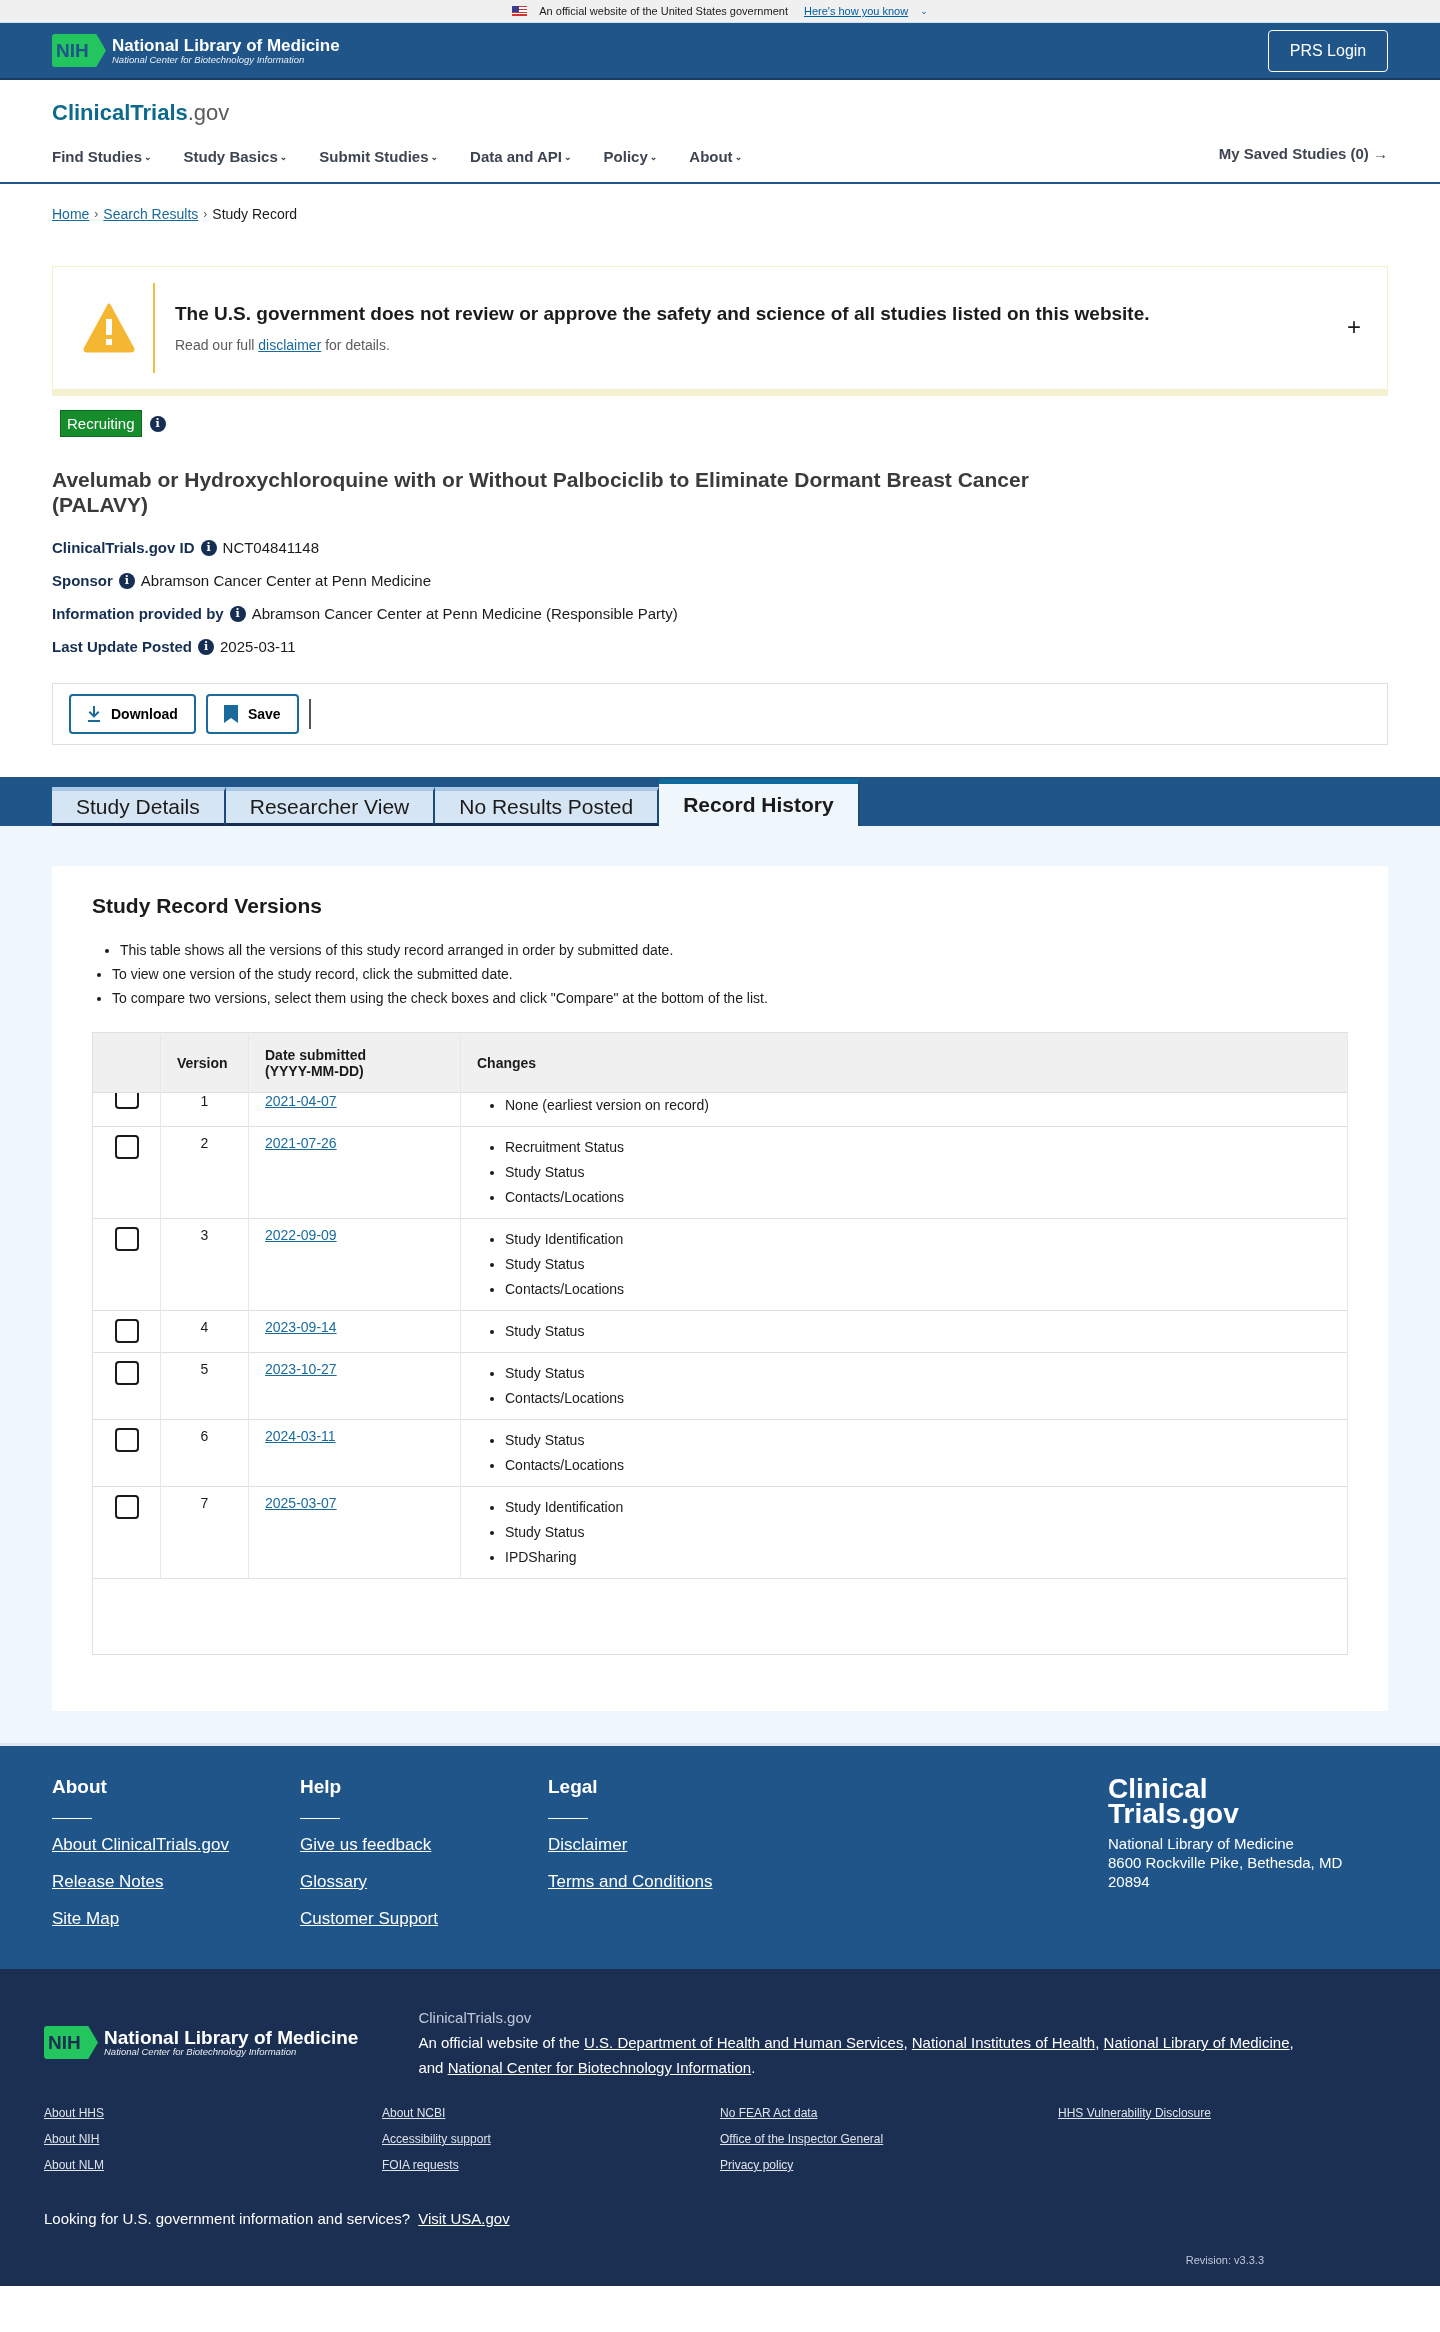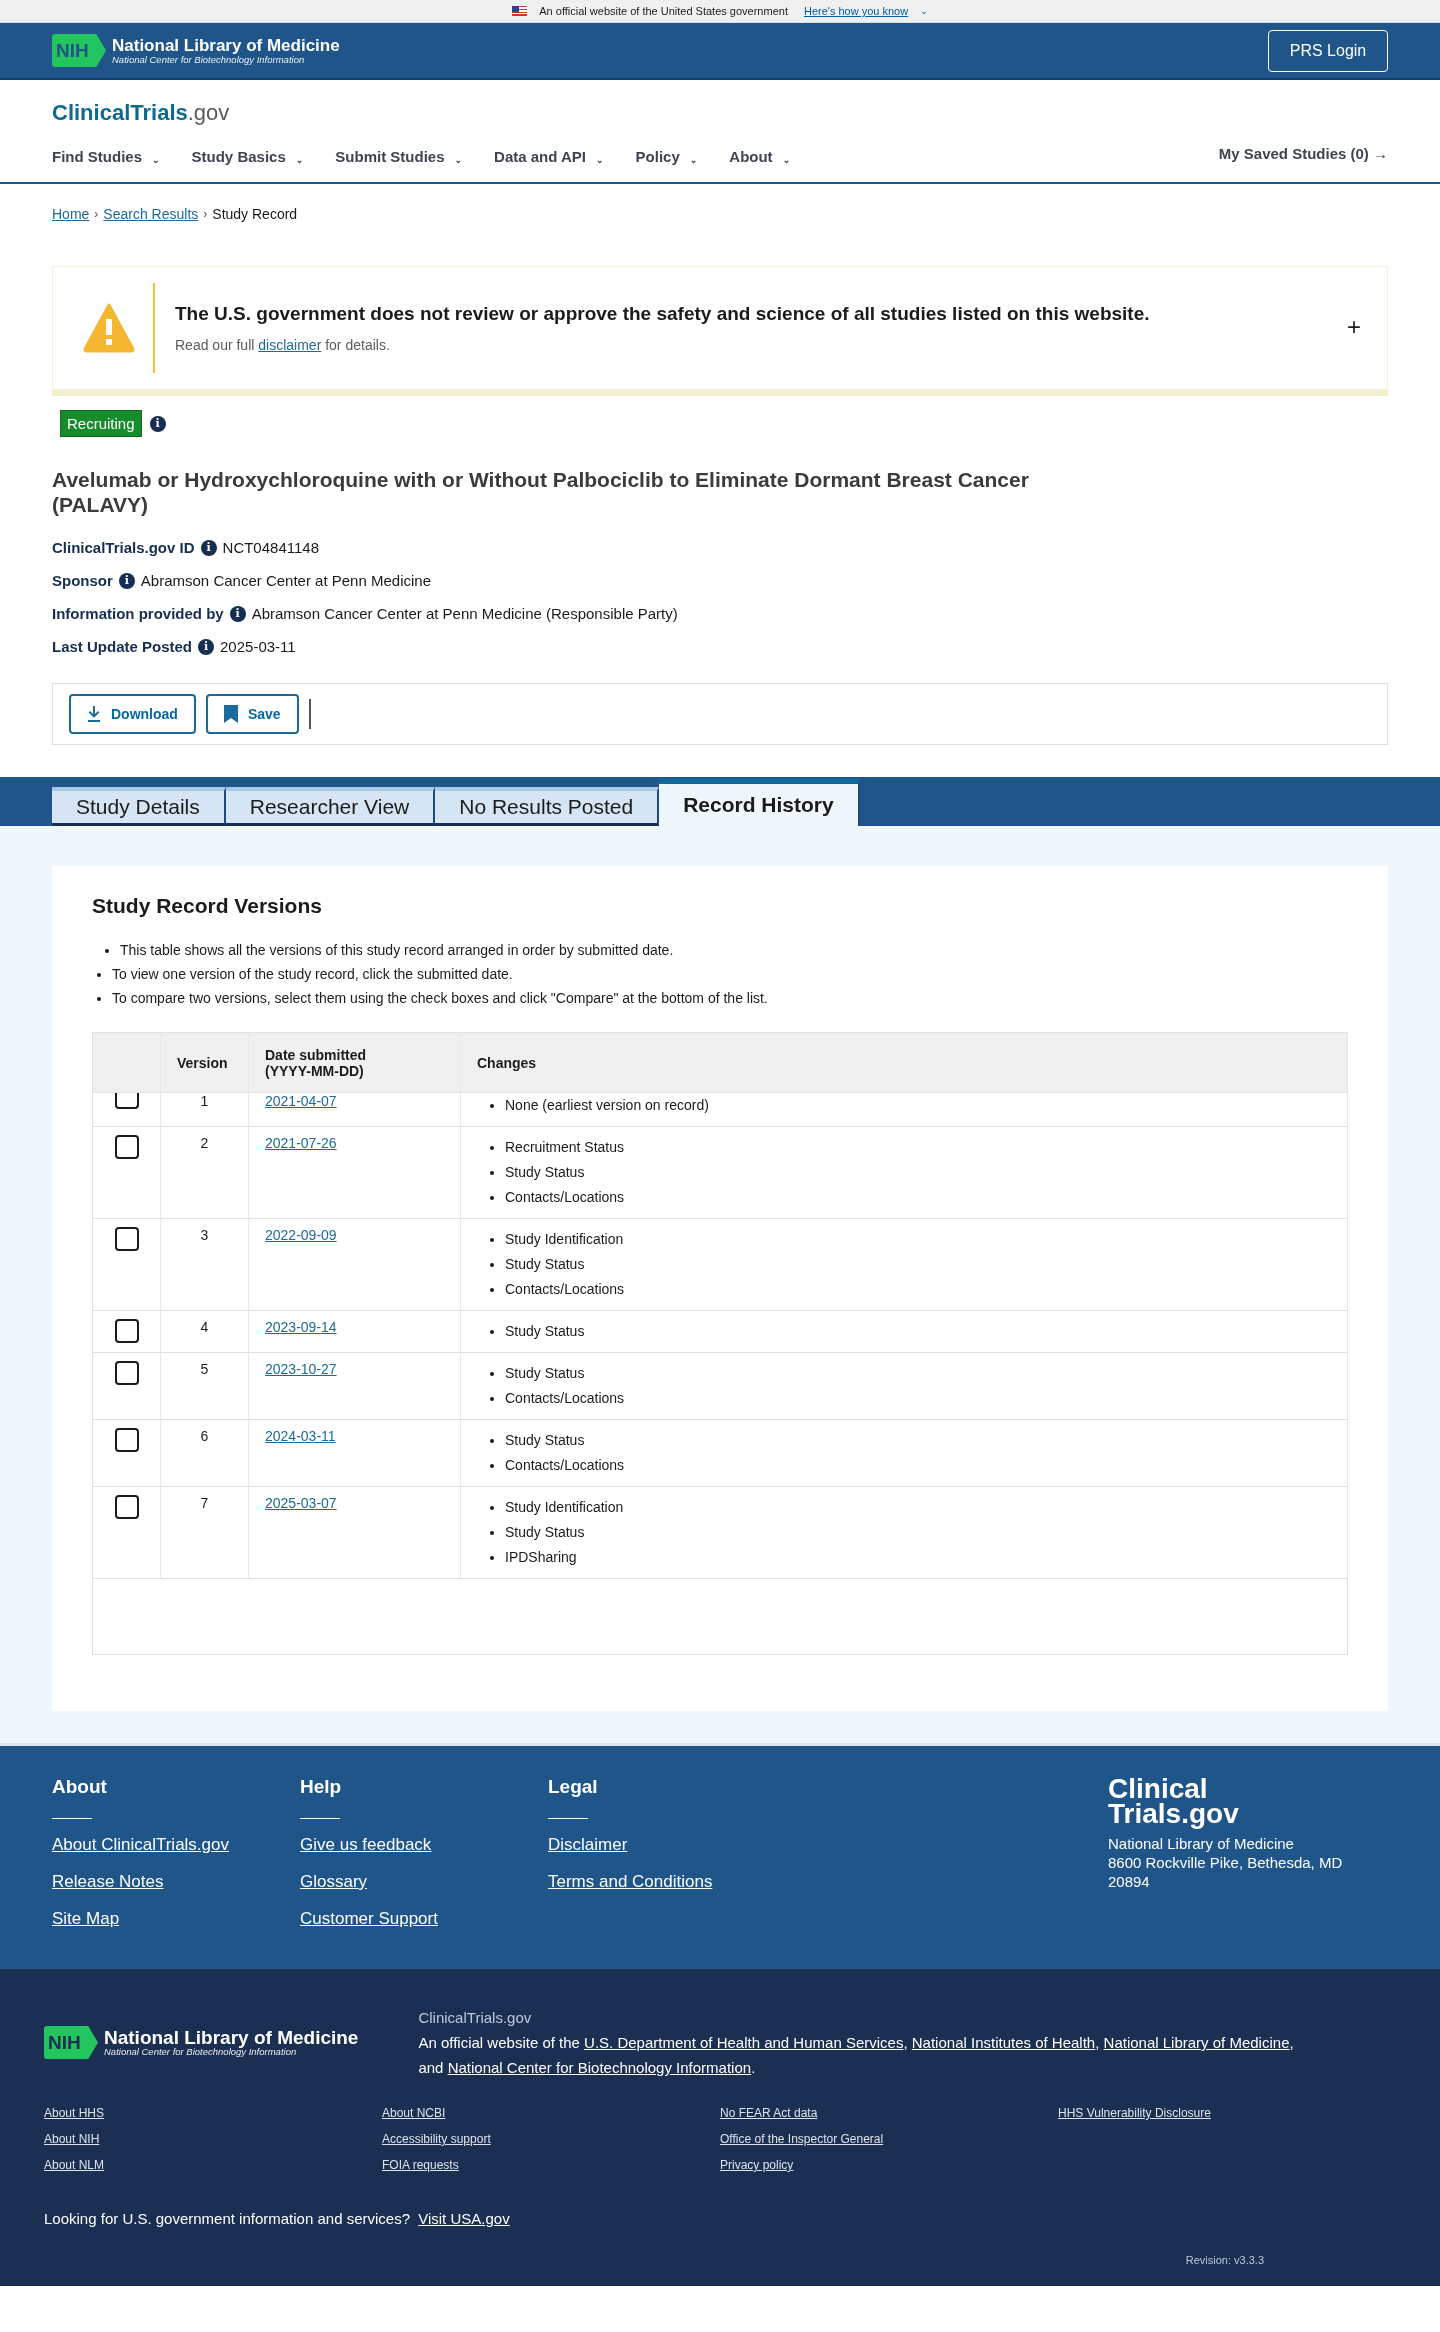--- a/index.html
+++ b/index.html
@@ -18,21 +18,21 @@
   .nih-box { background: #22c55e; color: #20558a; font-weight: bold; font-size: 19px; height: 33px; padding: 0 8px 0 4px; display: flex; align-items: center; border-radius: 3px; clip-path: polygon(0 0, 82% 0, 100% 50%, 82% 100%, 0 100%); width: 54px; }
   .nlm-title { font-size: 17px; line-height: 17px; font-weight: bold; }
   .nlm-sub { font-size: 9.5px; font-style: italic; opacity: 0.9; }
   .prs-btn { border: 1.5px solid #fff; color: #fff; background: transparent; padding: 10px 20px; border-radius: 4px; font-size: 16px; font-family: "Liberation Sans", sans-serif; width: 120px; height: 42px; }
 
   
   .site-header { padding: 0 52px; border-bottom: 2px solid #20558a; height: 104px; position: relative; }
   .ct-logo { padding-top: 20px; font-size: 22px; font-weight: bold; color: #0e6a8c; }
   .ct-logo span { color: #5a5a5a; font-weight: normal; }
   .main-nav { display: flex; align-items: center; margin-top: 22px; font-size: 15px; font-weight: bold; color: #3d4551; }
-  .main-nav .item { margin-right: 32px; display: flex; align-items: flex-end; gap: 10px; }
+  .main-nav .item { margin-right: 32px; display: flex; align-items: center; gap: 2px; }
   .chev { font-size: 9px; display: inline-block; }
   .saved-link { position: absolute; right: 52px; bottom: 20px; font-size: 15px; font-weight: bold; color: #3d4551; }
 
   
   .breadcrumb { padding: 22px 52px 0; font-size: 14px; display: flex; gap: 5px; align-items: center; }
   .breadcrumb .sep { color: #555; font-size: 12px; }
 
   
   .disclaimer { margin: 44px 52px 0; border: 1px solid #f5f1d0; border-bottom: 7px solid #f5f0cf; background: #fff; height: 130px; position: relative; display: flex; align-items: center; }
   .warn-icon { width: 52px; margin-left: 30px; }
@@ -46,21 +46,21 @@
   .status-row { margin: 14px 60px 0; display: flex; align-items: center; gap: 8px; }
   .badge { background: #168c2c; color: #fff; font-size: 15px; padding: 4px 6px; border: 1px solid #0d6b1f; }
   .info-i { width: 16px; height: 16px; border-radius: 50%; background: #162e51; color: #fff; font-size: 11px; font-weight: bold; display: inline-flex; align-items: center; justify-content: center; font-family: "DejaVu Serif", serif; }
   .study-title { margin: 30px 52px 0; font-size: 21px; font-weight: bold; color: #3b3b3b; max-width: 1010px; line-height: 25px; }
   .meta { margin: 22px 52px 0; }
   .meta-row { display: flex; align-items: center; gap: 6px; font-size: 15px; margin-bottom: 16px; }
   .meta-label { color: #162e51; font-weight: bold; }
   .meta-val { color: #1b1b1b; }
 
   .actions { margin: 28px 52px 0; border: 1px solid #e0e0e0; height: 62px; display: flex; align-items: center; padding-left: 16px; gap: 10px; }
-  .act-btn { border: 2px solid #1a6a9c; color: #0369a1; background: #fff; border-radius: 4px; height: 40px; padding: 0 16px; font-weight: bold; font-size: 14px; font-family: "Liberation Sans", sans-serif; display: flex; align-items: center; gap: 10px; }
+  .act-btn { border: 2px solid #1a6a9c; color: #000000; background: #fff; border-radius: 4px; height: 40px; padding: 0 16px; font-weight: bold; font-size: 14px; font-family: "Liberation Sans", sans-serif; display: flex; align-items: center; gap: 10px; }
   .act-sep { width: 2px; height: 30px; background: #555; }
 
   
   .tabbar { margin-top: 32px; background: #20558a; height: 49px; display: flex; align-items: flex-end; padding-left: 52px; }
   .tab { background: #d6e5f3; border-top: 4px solid #a8c8e6; border-right: 2px solid #1c4a7a; height: 39px; display: flex; align-items: center; padding: 0 24px; font-size: 21px; color: #1b1b1b; border-bottom: 3px solid #162e51; }
   .tab.active { background: #eff6fc; border-top: 5px solid #0e6a9c; border-bottom: none; font-weight: bold; height: 47px; }
 
   
   .content-bg { background: #eff6fc; padding: 40px 52px 32px; }
   .card { background: #fff; padding: 28px 40px 56px; }

